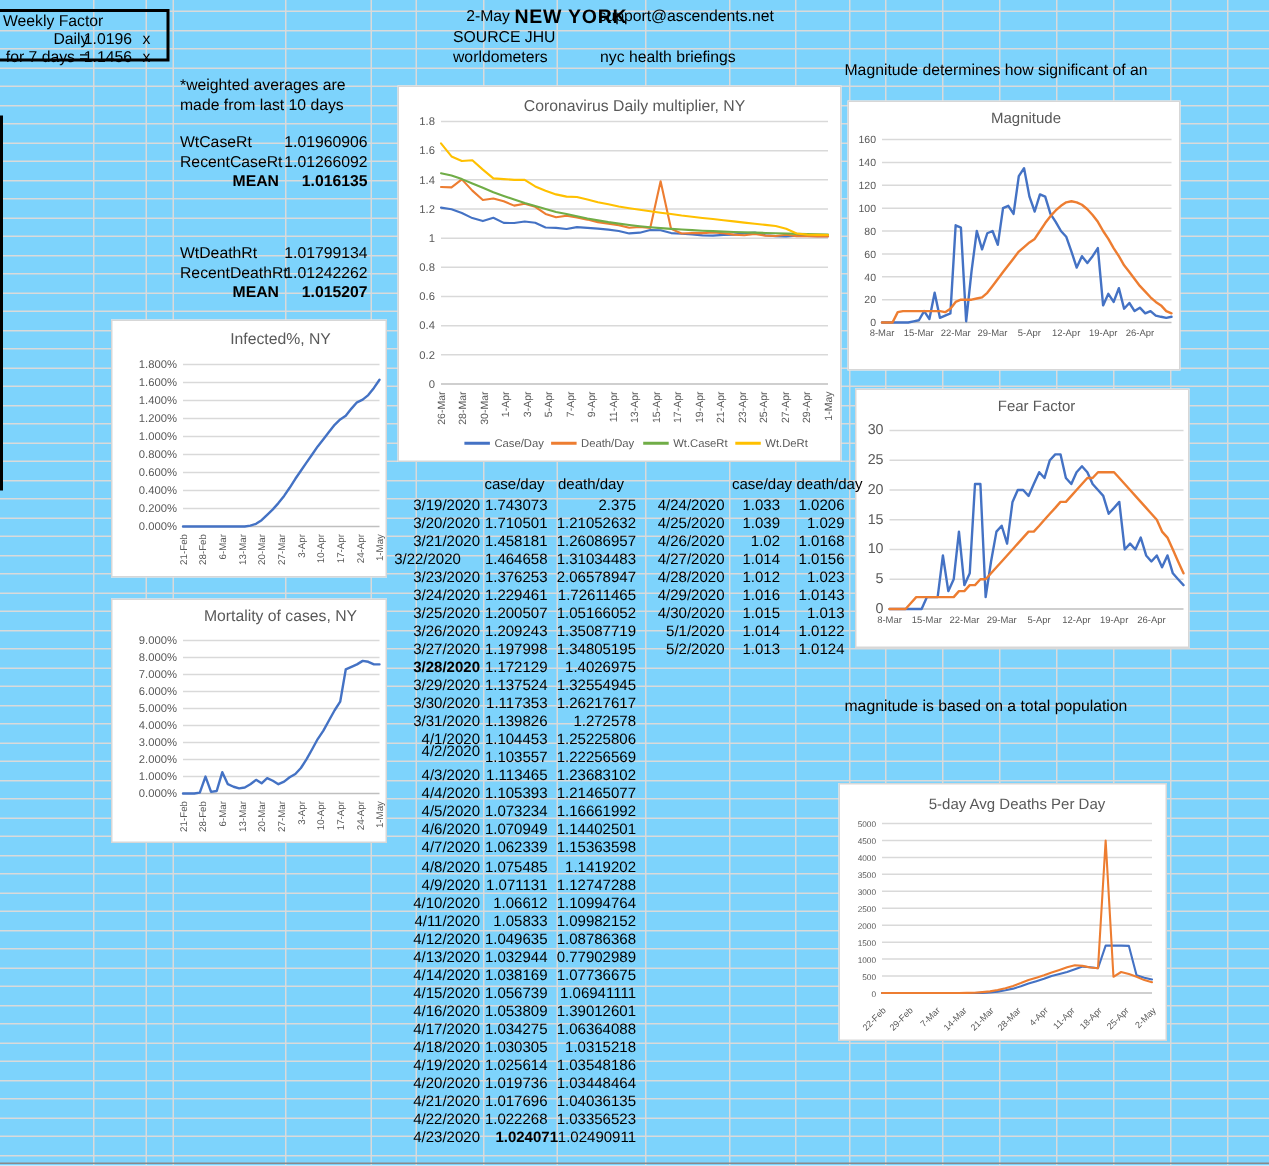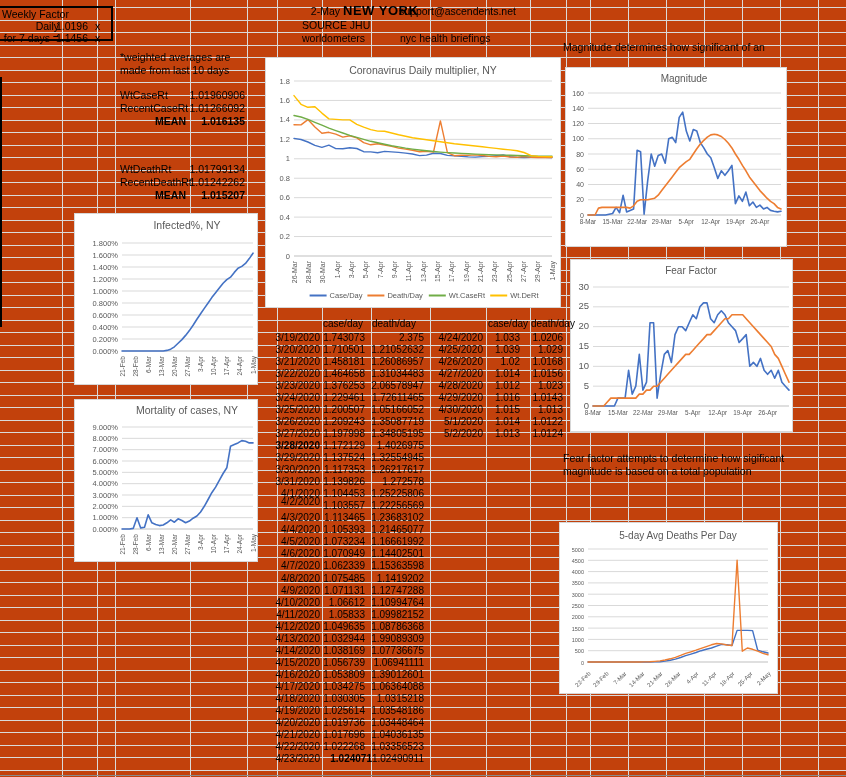--- a/index.html
+++ b/index.html
@@ -1,16 +1,16 @@
 <!DOCTYPE html>
 <html><head>
 <meta charset="utf-8">
 <style>
   html,body{margin:0;padding:0;background:#fff;}
-  #sheet{position:relative;width:846px;height:777px;background:#c2410c;overflow:hidden;
+  #sheet{position:relative;width:846px;height:777px;background:#7dd3fc;overflow:hidden;
          font-family:"Liberation Sans",sans-serif;}
   .vline{position:absolute;top:0;width:1px;height:777px;background:#dadada;}
   .hline{position:absolute;left:0;width:846px;height:1px;background:#dadada;}
   .cell{position:absolute;font-size:10.5px;line-height:12px;color:#000;white-space:nowrap;}
   .tcell{position:absolute;font-size:10px;line-height:12px;color:#000;white-space:nowrap;}
   .r{text-align:right;}
   .b{font-weight:bold;}
   .clip{overflow:hidden;}
   .chart-box{position:absolute;background:#fff;border:1px solid #d7d7d7;box-sizing:border-box;}
   #wf-box{position:absolute;left:-2px;top:6px;width:115px;height:35px;border:2px solid #000;box-sizing:border-box;}
@@ -133,21 +133,20 @@
   <div class="cell r b" style="left:130px;top:115px;width:115px;">1.016135</div>
 
   <div class="cell" style="left:120px;top:163px;">WtDeathRt</div>
   <div class="cell r" style="left:130px;top:163px;width:115px;">1.01799134</div>
   <div class="cell" style="left:120px;top:176px;">RecentDeathRt</div>
   <div class="cell r" style="left:130px;top:176px;width:115px;">1.01242262</div>
   <div class="cell r b" style="left:120px;top:189px;width:66px;">MEAN</div>
   <div class="cell r b" style="left:130px;top:189px;width:115px;">1.015207</div>
 
   <div class="cell" style="left:563px;top:41px;">Magnitude determines how significant of an</div>
-  <div class="cell" style="left:563px;top:452px;">Fear factor attempts to determine how sigificant</div>
   <div class="cell" style="left:563px;top:465px;">magnitude is based on a total population</div>
 
   <div id="charts-layer">
       <div class="chart-box" style="left: 265px; top: 57px; width: 296px; height: 251px;"><svg width="296" height="251" viewBox="0 0 296 251">
           <text x="157" y="16" font-size="10.5" fill="#595959" font-family="&quot;Liberation Sans&quot;,sans-serif" text-anchor="middle">Coronavirus Daily multiplier, NY</text>
           <line x1="28" y1="198" x2="286" y2="198" stroke="#bfbfbf" stroke-width="1"></line>
           <text x="24" y="200.5" font-size="7.5" fill="#595959" font-family="&quot;Liberation Sans&quot;,sans-serif" text-anchor="end">0</text>
           <line x1="28" y1="178.55555555555554" x2="286" y2="178.55555555555554" stroke="#d9d9d9" stroke-width="1"></line>
           <text x="24" y="181.05555555555554" font-size="7.5" fill="#595959" font-family="&quot;Liberation Sans&quot;,sans-serif" text-anchor="end">0.2</text>
           <line x1="28" y1="159.11111111111111" x2="286" y2="159.11111111111111" stroke="#d9d9d9" stroke-width="1"></line>
@@ -370,21 +369,21 @@
       <div class="tcell " style="left: 372px; top: 318px;">death/day</div>
       <div class="tcell r" style="left: 250px; top: 331.5px; width: 70px;">3/19/2020</div>
       <div class="tcell r" style="left: 300px; top: 331.5px; width: 65px;">1.743073</div>
       <div class="tcell r" style="left: 364px; top: 331.5px; width: 60px;">2.375</div>
       <div class="tcell r" style="left: 250px; top: 343.55px; width: 70px;">3/20/2020</div>
       <div class="tcell r" style="left: 300px; top: 343.55px; width: 65px;">1.710501</div>
       <div class="tcell r" style="left: 364px; top: 343.55px; width: 60px;">1.21052632</div>
       <div class="tcell r" style="left: 250px; top: 355.6px; width: 70px;">3/21/2020</div>
       <div class="tcell r" style="left: 300px; top: 355.6px; width: 65px;">1.458181</div>
       <div class="tcell r" style="left: 364px; top: 355.6px; width: 60px;">1.26086957</div>
-      <div class="tcell r" style="left: 250px; top: 367.65px; width: 70px;">3/22/2020</div>
+      <div class="tcell r" style="left: 250px; top: 367.65px; width: 70px; text-align: center;">3/22/2020</div>
       <div class="tcell r" style="left: 300px; top: 367.65px; width: 65px;">1.464658</div>
       <div class="tcell r" style="left: 364px; top: 367.65px; width: 60px;">1.31034483</div>
       <div class="tcell r" style="left: 250px; top: 379.7px; width: 70px;">3/23/2020</div>
       <div class="tcell r" style="left: 300px; top: 379.7px; width: 65px;">1.376253</div>
       <div class="tcell r" style="left: 364px; top: 379.7px; width: 60px;">2.06578947</div>
       <div class="tcell r" style="left: 250px; top: 391.75px; width: 70px;">3/24/2020</div>
       <div class="tcell r" style="left: 300px; top: 391.75px; width: 65px;">1.229461</div>
       <div class="tcell r" style="left: 364px; top: 391.75px; width: 60px;">1.72611465</div>
       <div class="tcell r" style="left: 250px; top: 403.8px; width: 70px;">3/25/2020</div>
       <div class="tcell r" style="left: 300px; top: 403.8px; width: 65px;">1.200507</div>
@@ -438,21 +437,21 @@
       <div class="tcell r" style="left: 300px; top: 596.6px; width: 65px;">1.06612</div>
       <div class="tcell r" style="left: 364px; top: 596.6px; width: 60px;">1.10994764</div>
       <div class="tcell r" style="left: 250px; top: 608.65px; width: 70px;">4/11/2020</div>
       <div class="tcell r" style="left: 300px; top: 608.65px; width: 65px;">1.05833</div>
       <div class="tcell r" style="left: 364px; top: 608.65px; width: 60px;">1.09982152</div>
       <div class="tcell r" style="left: 250px; top: 620.7px; width: 70px;">4/12/2020</div>
       <div class="tcell r" style="left: 300px; top: 620.7px; width: 65px;">1.049635</div>
       <div class="tcell r" style="left: 364px; top: 620.7px; width: 60px;">1.08786368</div>
       <div class="tcell r" style="left: 250px; top: 632.75px; width: 70px;">4/13/2020</div>
       <div class="tcell r" style="left: 300px; top: 632.75px; width: 65px;">1.032944</div>
-      <div class="tcell r" style="left: 364px; top: 632.75px; width: 60px;">1.99089309</div>
+      <div class="tcell r" style="left: 364px; top: 632.75px; width: 60px;">0.77902989</div>
       <div class="tcell r" style="left: 250px; top: 644.8px; width: 70px;">4/14/2020</div>
       <div class="tcell r" style="left: 300px; top: 644.8px; width: 65px;">1.038169</div>
       <div class="tcell r" style="left: 364px; top: 644.8px; width: 60px;">1.07736675</div>
       <div class="tcell r" style="left: 250px; top: 656.85px; width: 70px;">4/15/2020</div>
       <div class="tcell r" style="left: 300px; top: 656.85px; width: 65px;">1.056739</div>
       <div class="tcell r" style="left: 364px; top: 656.85px; width: 60px;">1.06941111</div>
       <div class="tcell r" style="left: 250px; top: 668.9px; width: 70px;">4/16/2020</div>
       <div class="tcell r" style="left: 300px; top: 668.9px; width: 65px;">1.053809</div>
       <div class="tcell r" style="left: 364px; top: 668.9px; width: 60px;">1.39012601</div>
       <div class="tcell r" style="left: 250px; top: 680.95px; width: 70px;">4/17/2020</div>

